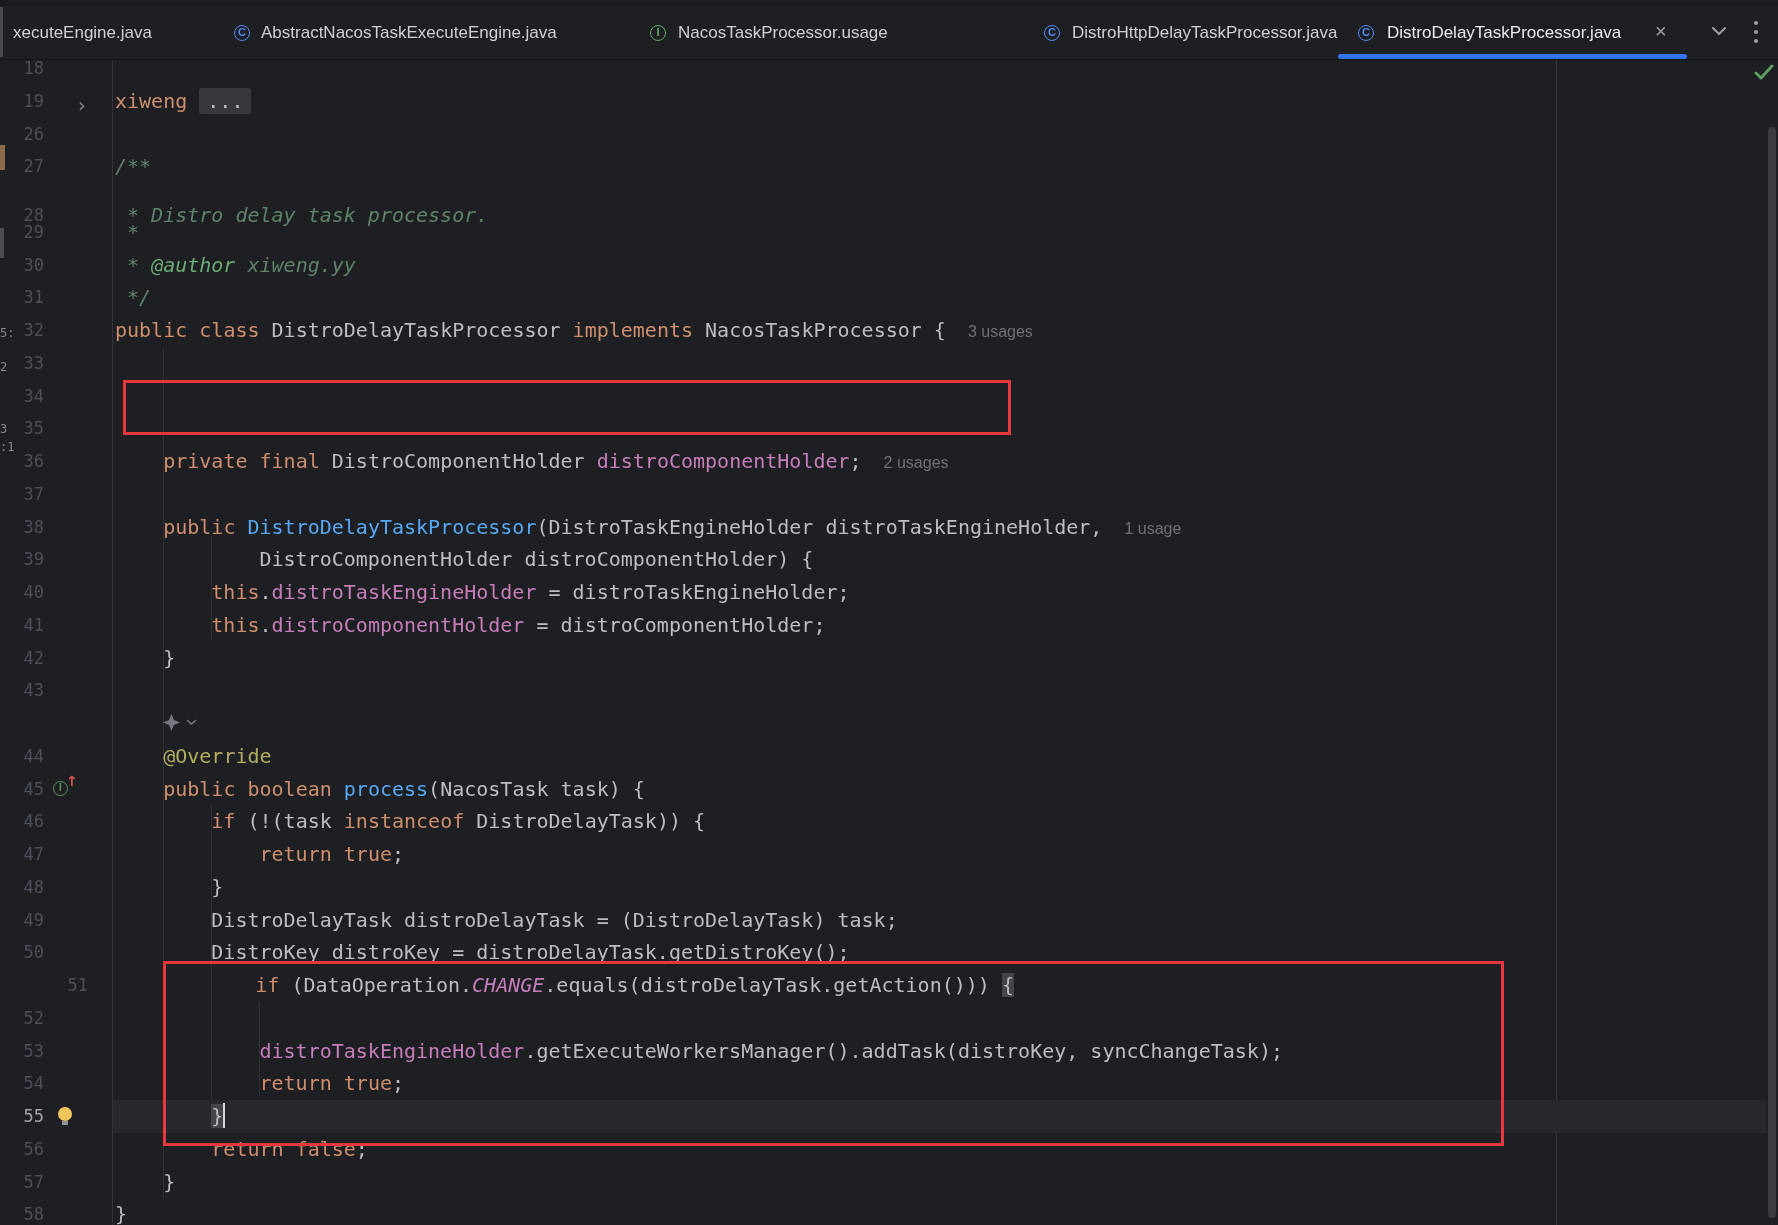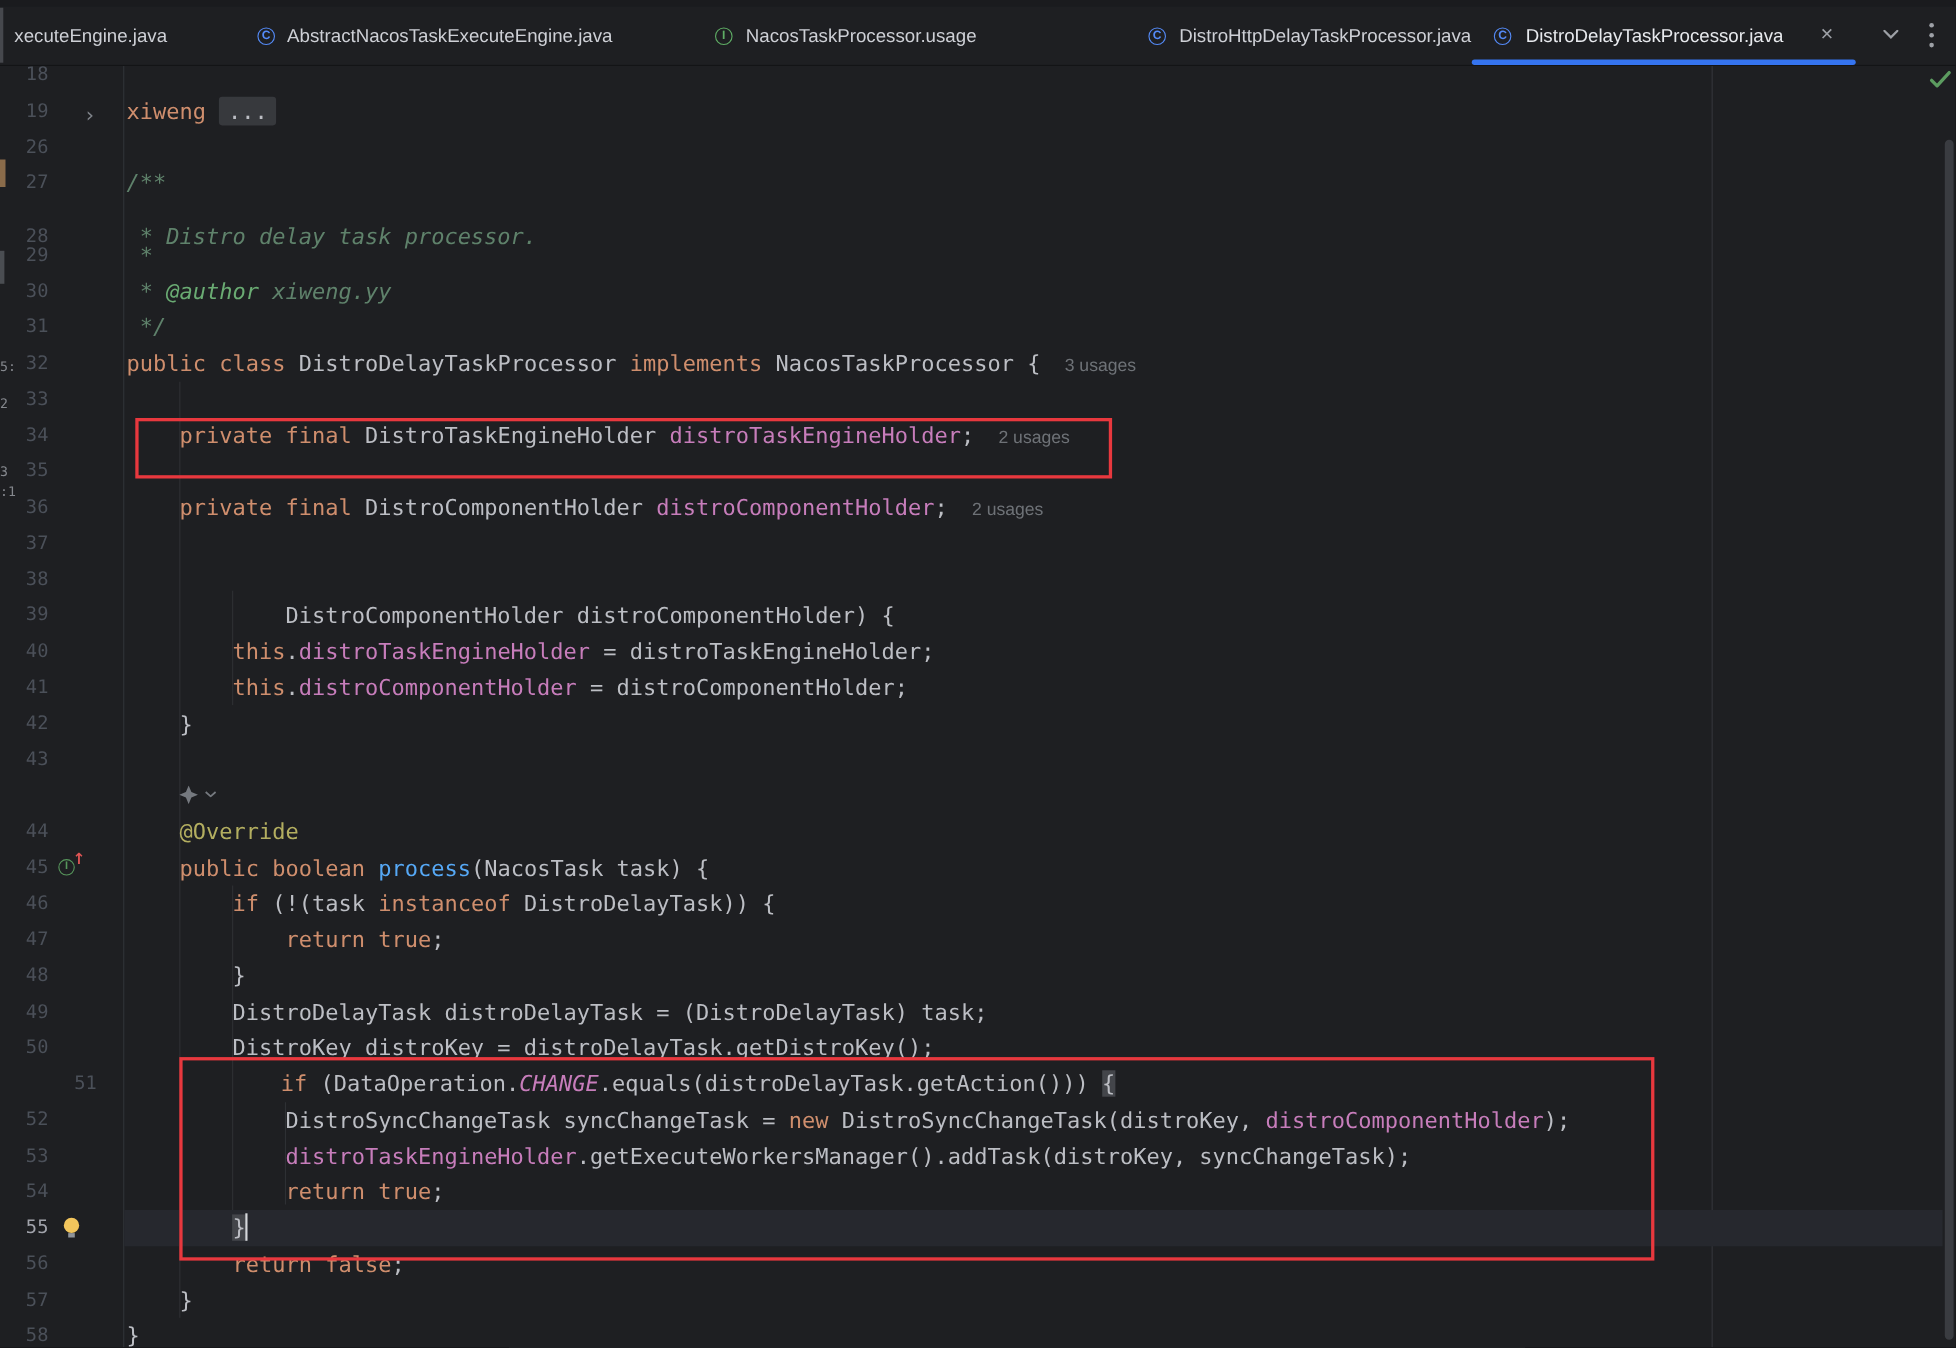--- a/index.html
+++ b/index.html
@@ -115,36 +115,36 @@
       <div class="row" style="top: 314px;">
         <span class="num">32</span>
         <pre class="code"><span class="c-kw">public</span> <span class="c-kw">class</span> DistroDelayTaskProcessor <span class="c-kw">implements</span> NacosTaskProcessor {<span class="hint">3 usages</span></pre>
       </div>
       <div class="row" style="top: 346.75px;">
         <span class="num">33</span>
         <pre class="code"></pre>
       </div>
       <div class="row" style="top: 379.5px;">
         <span class="num">34</span>
-        <pre class="code">    <span class="c-kw">private</span> <span class="c-kw">final</span> DistroTaskEngineHolder <span class="c-field">distroTaskEngineHolder</span>;<span class="hint">2 usages</span></pre>
       </div>
       <div class="row" style="top: 412.25px;">
         <span class="num">35</span>
         <pre class="code"></pre>
       </div>
       <div class="row" style="top: 445px;">
         <span class="num">36</span>
         <pre class="code">    <span class="c-kw">private</span> <span class="c-kw">final</span> DistroComponentHolder <span class="c-field">distroComponentHolder</span>;<span class="hint">2 usages</span></pre>
       </div>
       <div class="row" style="top: 477.75px;">
         <span class="num">37</span>
         <pre class="code"></pre>
       </div>
       <div class="row" style="top: 510.5px;">
         <span class="num">38</span>
+        <pre class="code">    <span class="c-kw">public</span> <span class="c-decl">DistroDelayTaskProcessor</span>(DistroTaskEngineHolder distroTaskEngineHolder,<span class="hint">1 usage</span></pre>
       </div>
       <div class="row" style="top: 543.25px; padding-left: 44px;">
         <span class="num">39</span>
         <pre class="code">            DistroComponentHolder distroComponentHolder) {</pre>
       </div>
       <div class="row" style="top: 576px;">
         <span class="num">40</span>
         <pre class="code">        <span class="c-kw">this</span>.<span class="c-field">distroTaskEngineHolder</span> = distroTaskEngineHolder;</pre>
       </div>
       <div class="row" style="top: 608.75px;">
@@ -196,21 +196,20 @@
       <div class="row" style="top: 936.25px;">
         <span class="num">50</span>
         <pre class="code">        DistroKey distroKey = distroDelayTask.getDistroKey();</pre>
       </div>
       <div class="row" style="top: 969px; margin-left: 44px;">
         <span class="num">51</span>
         <pre class="code">        <span class="c-kw">if</span> (DataOperation.<span class="c-const">CHANGE</span>.equals(distroDelayTask.getAction())) <span class="brace">{</span></pre>
       </div>
       <div class="row" style="top: 1001.75px;">
         <span class="num">52</span>
-        <pre class="code">            DistroSyncChangeTask syncChangeTask = <span class="c-kw">new</span> DistroSyncChangeTask(distroKey, <span class="c-field">distroComponentHolder</span>);</pre>
       </div>
       <div class="row" style="top: 1034.5px;">
         <span class="num">53</span>
         <pre class="code">            <span class="c-field">distroTaskEngineHolder</span>.getExecuteWorkersManager().addTask(distroKey, syncChangeTask);</pre>
       </div>
       <div class="row" style="top: 1067.25px; padding-left: 16px;">
         <span class="num">54</span>
         <pre class="code">            <span class="c-kw">return</span> <span class="c-kw">true</span>;</pre>
       </div>
       <div class="row" style="top: 1100px;">

